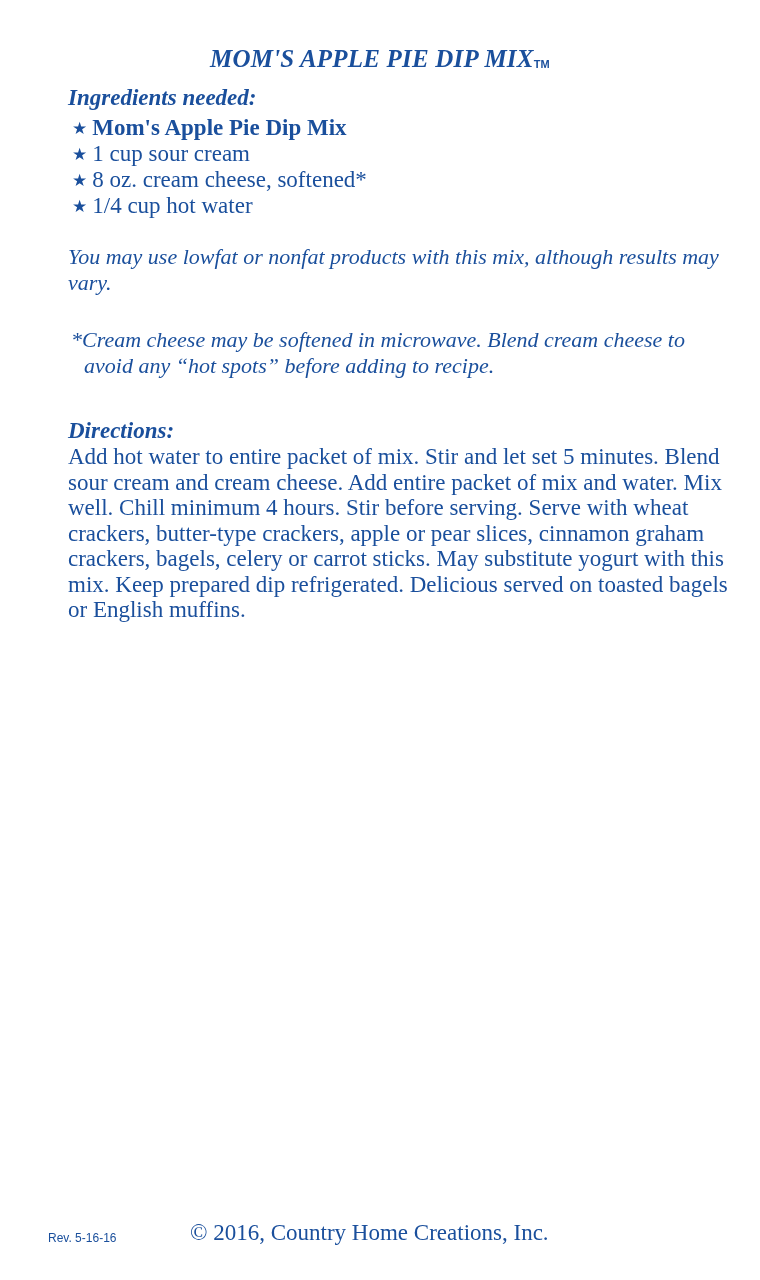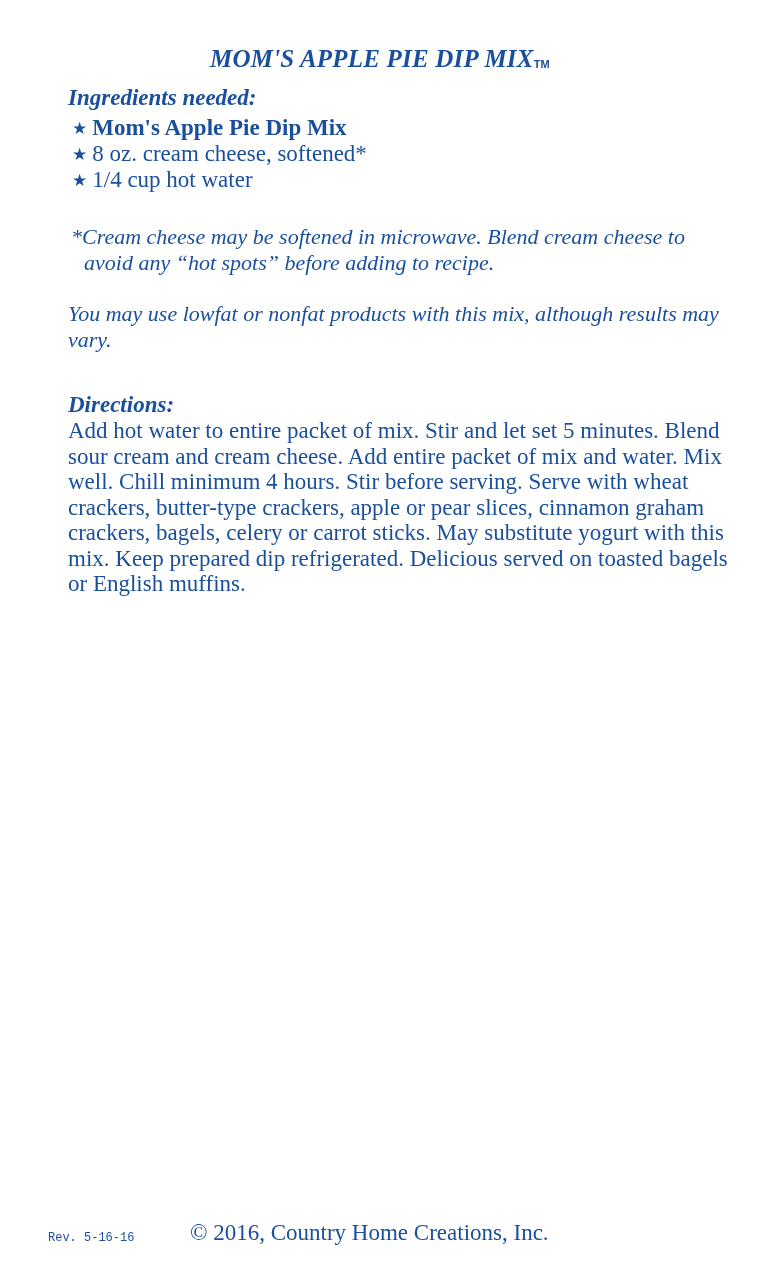--- a/index.html
+++ b/index.html
@@ -133,21 +133,21 @@
     position: absolute;
     left: 0;
     bottom: 34px;
     width: 760px;
     height: 26px;
   }
   .footer-rev {
     position: absolute;
     left: 48px;
     bottom: 1px;
-    font-family: Liberation Mono, monospace;
+    font-family: Liberation Sans, sans-serif;
     font-size: 12px;
     line-height: 14px;
     color: #1a4f9c;
   }
   .footer-copyright {
     position: absolute;
     left: 190px;
     bottom: 0;
     font-size: 23px;
     line-height: 26px;
@@ -166,30 +166,33 @@
 
   <div class="body-block">
 
     <p class="heading">Ingredients needed:</p>
 
     <ul class="ingredients">
       <li class="ingredient is-bold">
         <span class="star">★</span><span class="ing-text">Mom's Apple Pie Dip Mix</span>
       </li>
       <li class="ingredient">
+        <span class="star">★</span><span class="ing-text">1 cup sour cream</span>
+      </li>
+      <li class="ingredient">
         <span class="star">★</span><span class="ing-text">8 oz. cream cheese, softened*</span>
       </li>
       <li class="ingredient">
         <span class="star">★</span><span class="ing-text">1/4 cup hot water</span>
       </li>
     </ul>
 
+    <p class="note note-general">You may use lowfat or nonfat products with this mix, although results may vary.</p>
+
     <p class="note note-footnote">*Cream cheese may be softened in microwave. Blend cream cheese to avoid any “hot spots” before adding to recipe.</p>
-
-    <p class="note note-general">You may use lowfat or nonfat products with this mix, although results may vary.</p>
 
     <p class="heading directions-heading">Directions:</p>
     <p class="directions-body">Add hot water to entire packet of mix. Stir and let set 5 minutes. Blend sour cream and cream cheese. Add entire packet of mix and water. Mix well. Chill minimum 4 hours. Stir before serving. Serve with wheat crackers, butter-type crackers, apple or pear slices, cinnamon graham crackers, bagels, celery or carrot sticks. May substitute yogurt with this mix. Keep prepared dip refrigerated. Delicious served on toasted bagels or English muffins.</p>
 
   </div>
 
   <div class="footer">
     <span class="footer-rev">Rev. 5-16-16</span>
     <span class="footer-copyright">© 2016, Country Home Creations, Inc.</span>
   </div>

